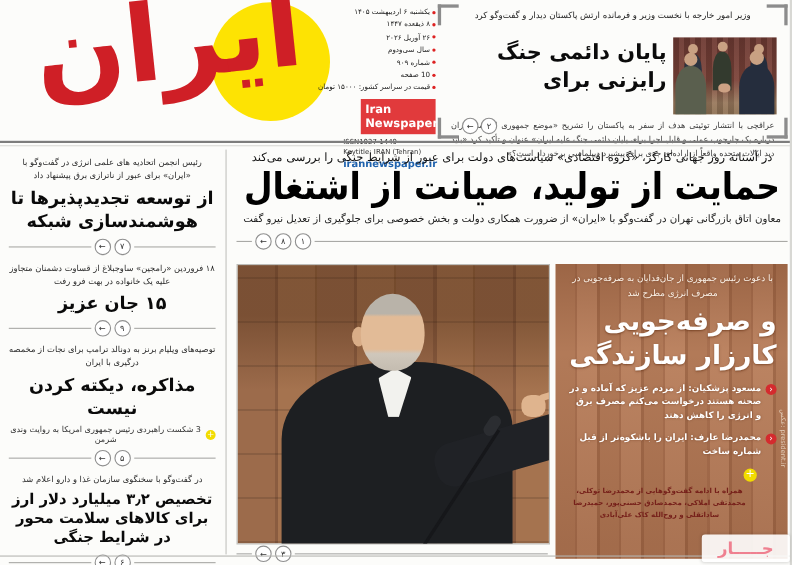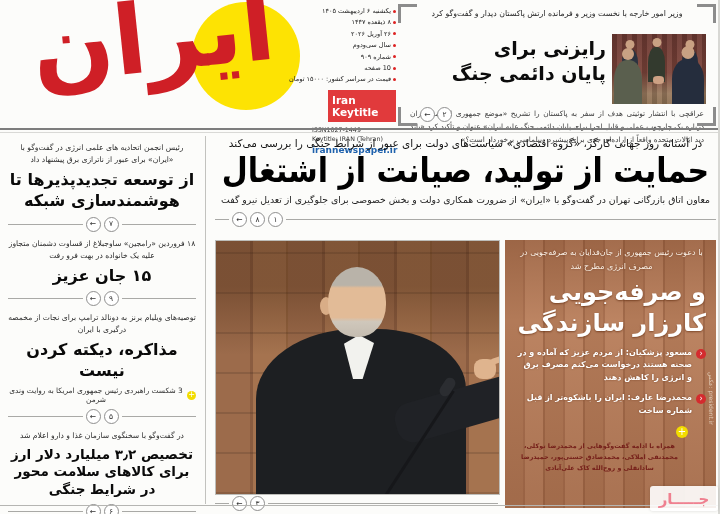--- a/index.html
+++ b/index.html
@@ -107,21 +107,21 @@
       display:flex;align-items:center;justify-content:center;flex:0 0 auto;margin-top:2px;line-height:1;}
   .camp-bullet p{margin:0;font-size:8px;font-weight:bold;color:#fff;line-height:1.6;text-align:right;
                  text-shadow:0 0 2px rgba(80,30,0,.5);}
   .camp-note{position:absolute;left:6px;bottom:34px;right:28px;text-align:left;}
   .note-plus{width:12px;height:12px;border-radius:50%;background:#f2dc00;color:#fff;font-size:10px;
              display:flex;align-items:center;justify-content:center;margin:0 0 3px auto;line-height:1;}
   .note-text{font-size:6.4px;color:#76201a;line-height:1.7;direction:rtl;text-align:center;font-weight:bold;}
   .photo-credit{position:absolute;right:1px;top:132px;writing-mode:vertical-rl;font-size:6px;color:#ead9c6;opacity:.85;}
 
   
-  .watermark{position:absolute;right:2px;bottom:3px;width:68px;height:25px;background:rgba(255,255,255,.9);
+  .watermark{position:absolute;right:2px;bottom:3px;width:80px;height:25px;background:rgba(255,255,255,.9);
              border-radius:3px;display:flex;align-items:center;justify-content:center;z-index:6;
              box-shadow:0 0 3px rgba(0,0,0,.15);}
   .watermark span{color:#ef8090;font-weight:bold;font-size:15px;direction:rtl;}
 </style>
 </head>
 <body>
 
 <div class="page">
 
   <div class="logo-wrap">
@@ -132,21 +132,21 @@
   <div class="date-col">
     <div class="date-line"><span class="dot"></span><span>یکشنبه ۶ اردیبهشت ۱۴۰۵</span></div>
     <div class="date-line"><span class="dot"></span><span>۸ ذیقعده ۱۴۴۷</span></div>
     <div class="date-line"><span class="dot"></span><span>۲۶ آوریل ۲۰۲۶</span></div>
     <div class="date-line"><span class="dot"></span><span>سال سی‌ودوم</span></div>
     <div class="date-line"><span class="dot"></span><span>شماره ۹۰۹</span></div>
     <div class="date-line"><span class="dot"></span><span>10 صفحه</span></div>
     <div class="date-line"><span class="dot"></span><span>قیمت در سراسر کشور: ۱۵۰۰۰ تومان</span></div>
     <div class="brand-box">
       <div>Iran</div>
-      <div>Keytitle</div>
+      <div>Newspaper</div>
     </div>
     <div class="issn">
       <div>ISSN1027-1449</div>
       <div>Keytitle: IRAN (Tehran)</div>
     </div>
     <div class="site">irannewspaper.ir</div>
   </div>
 
   <div class="top-box">
     <div class="corner c-tl"></div>
@@ -174,22 +174,22 @@
             <div class="body" style="top:12px;background:#5a5f4e;"></div>
           </div>
         <div class="fig" style="left:60px;top:12px;width:32px;height:58px;">
             <div class="head" style="width:13px;height:13px;"></div>
             <div class="body" style="top:13px;background:#252d3d;"></div>
           </div>
         <div style="position:absolute;left:40px;top:42px;width:12px;height:8px;border-radius:40%;background:#cda habitually;"></div>
         <div style="position:absolute;left:41px;top:42px;width:11px;height:8px;border-radius:40%;background:#cda184;"></div>
       </div>
       <div class="headline2">
+        <div>پایان دائمی جنگ</div>
         <div>رایزنی برای</div>
-        <div>پایان دائمی جنگ</div>
       </div>
     </div>
     <div class="top-body">عراقچی با انتشار توئیتی هدف از سفر به پاکستان را تشریح «موضع جمهوری اسلامی ایران درباره یک چارچوب عملی و قابل اجرا برای پایان دائمی جنگ علیه ایران» عنوان و تأکید کرد «باید دید ایالات متحده واقعاً از اراده‌ای جدی برای پیشبرد دیپلماسی برخوردار است؟»</div>
     <div class="top-badge">
       <span class="pbadge">←</span>
       <span class="pbadge">۲</span>
     </div>
   </div>
 
   <div class="rule-a"></div>

